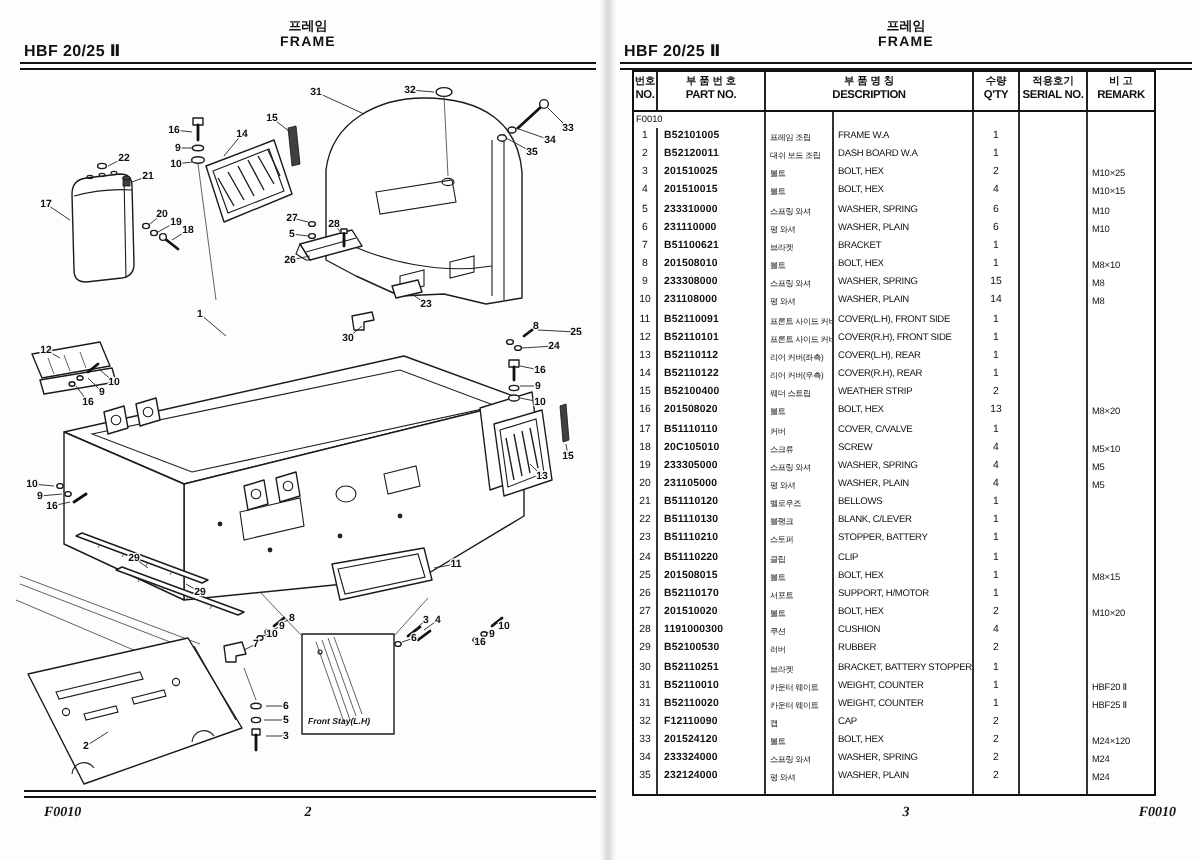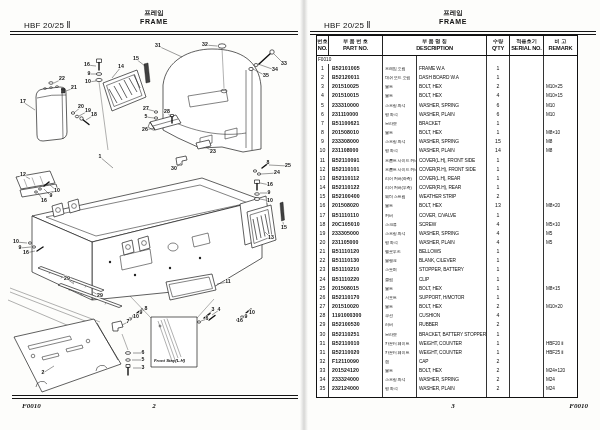--- a/index.html
+++ b/index.html
@@ -3,21 +3,21 @@
 <meta charset="utf-8">
 <style>
   html,body{margin:0;padding:0;background:#ffffff;}
   .sheet{position:relative;width:600px;height:430px;background:#fdfdfb;overflow:hidden;
          font-family:"Liberation Sans","DejaVu Sans",sans-serif;color:#111;}
   .binding{position:absolute;left:300px;top:0;width:8px;height:430px;
            background:linear-gradient(90deg,rgba(0,0,0,0),rgba(0,0,0,0.15),rgba(0,0,0,0));}
   .page{position:absolute;top:6px;width:292px;height:418px;background:transparent;}
   .page-left{left:8px;}
   .page-right{left:308px;width:290px;}
-  .model{position:absolute;top:15px;left:16px;font-size:8px;font-weight:400;letter-spacing:0.2px;}
+  .model{position:absolute;top:15px;left:4px;font-size:8px;font-weight:700;letter-spacing:0.2px;}
   .tko{position:absolute;top:3px;left:0;width:100%;text-align:center;font-size:6.5px;font-weight:700;}
   .ten{position:absolute;top:12px;left:0;width:100%;text-align:center;font-size:7px;font-weight:700;letter-spacing:0.6px;}
   .rule-top{position:absolute;top:25px;left:2px;right:2px;height:2.4px;border-top:1.2px solid #151515;border-bottom:0.8px solid #151515;}
   .rule-bottom{position:absolute;top:389px;left:4px;right:2px;height:2.4px;border-top:1.1px solid #151515;border-bottom:0.7px solid #151515;}
   .foot{position:absolute;top:396px;left:0;width:100%;height:12px;
         font-family:"Liberation Serif","DejaVu Serif",serif;font-style:italic;font-size:7px;font-weight:700;}
   .foot .code-l{position:absolute;left:14px;}
   .foot .pagenum{position:absolute;left:50%;transform:translateX(-50%);}
   .foot .code-r{position:absolute;right:10px;}
   

